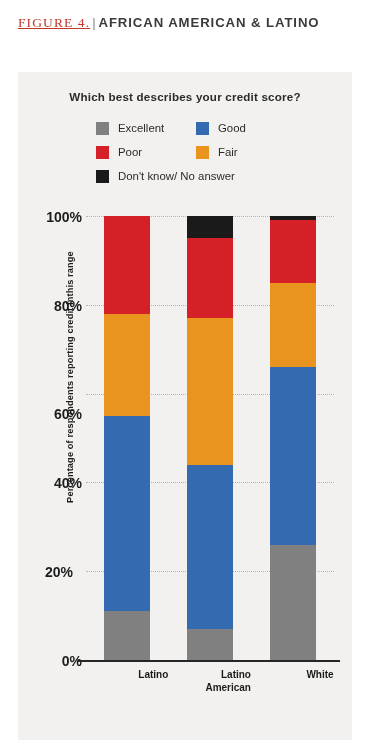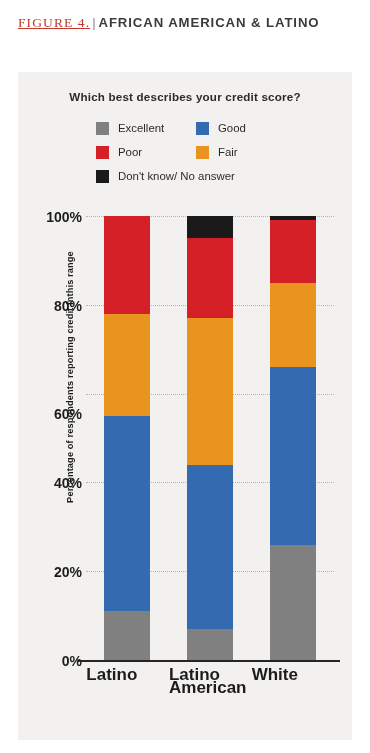--- a/index.html
+++ b/index.html
@@ -175,22 +175,22 @@
   .xlabels {
     position: absolute;
     left: 0;
     top: 452px;
     width: 248px;
     display: flex;
     justify-content: space-around;
   }
   .xlabel {
     width: 82px;
-    text-align: left;
-    font-size: 17px;
+    text-align: right;
+    font-size: 10px;
     font-weight: bold;
     color: #1c1c1c;
     line-height: 13px;
   }
 </style>
 </head>
 <body>
 
 <div class="page">
 
@@ -239,21 +239,21 @@
       <div id="gridlines">
           <div class="gridline" style="top: 444px;"></div>
           <div class="gridline" style="top: 355.2px;"></div>
           <div class="gridline" style="top: 266.4px;"></div>
           <div class="gridline" style="top: 177.6px;"></div>
           <div class="gridline" style="top: 88.8px;"></div>
           <div class="gridline" style="top: 0px;"></div>
         </div>
       <div id="yticks">
           <div class="ytick" style="top: 444px;">0%</div>
-          <div class="ytick" style="top: 355.2px;">20%</div>
+          <div class="ytick" style="top: 355.2px; text-align: center;">20%</div>
           <div class="ytick" style="top: 266.4px;">40%</div>
           <div class="ytick" style="top: 173px; margin-top: 24px;">60%</div>
           <div class="ytick" style="top: 88.8px;">80%</div>
           <div class="ytick" style="top: 0px;">100%</div>
         </div>
       <div class="bars" id="bars">
           <div class="bar-col">
             <div class="seg" style="top: 0px; height: 97.68px; background: rgb(212, 32, 38);"></div>
             <div class="seg" style="top: 97.68px; height: 102.12px; background: rgb(232, 148, 31);"></div>
             <div class="seg" style="top: 199.8px; height: 195.36px; background: rgb(51, 106, 176);"></div>

